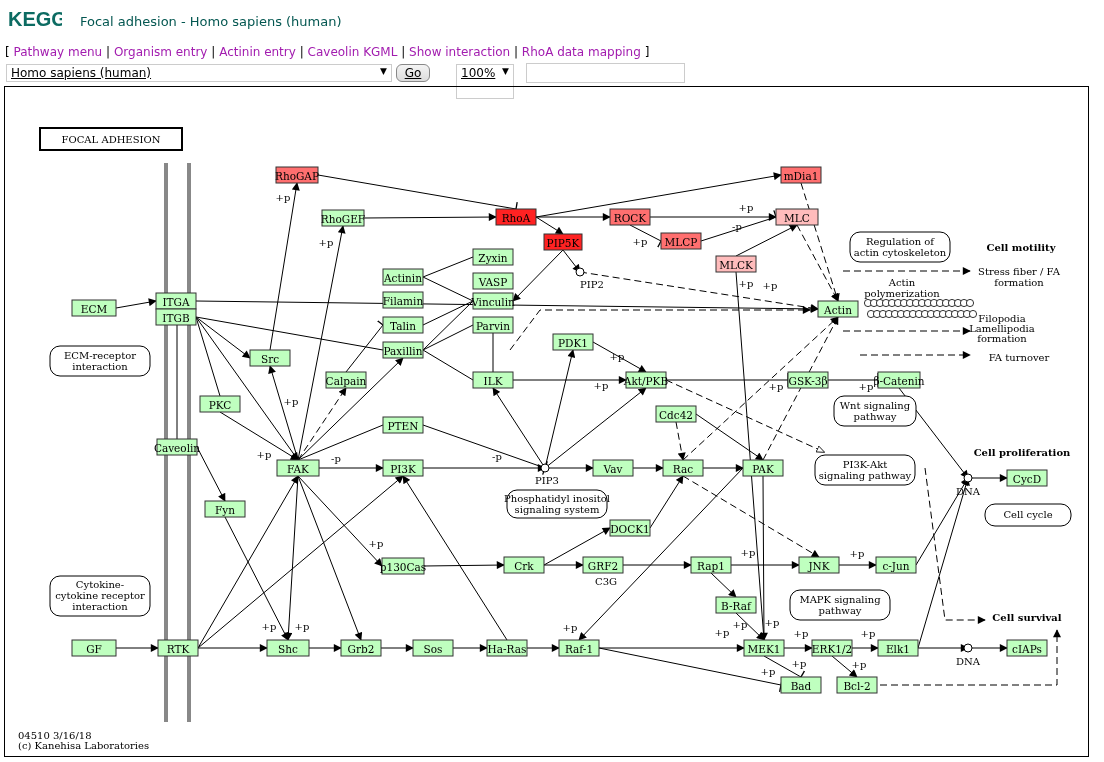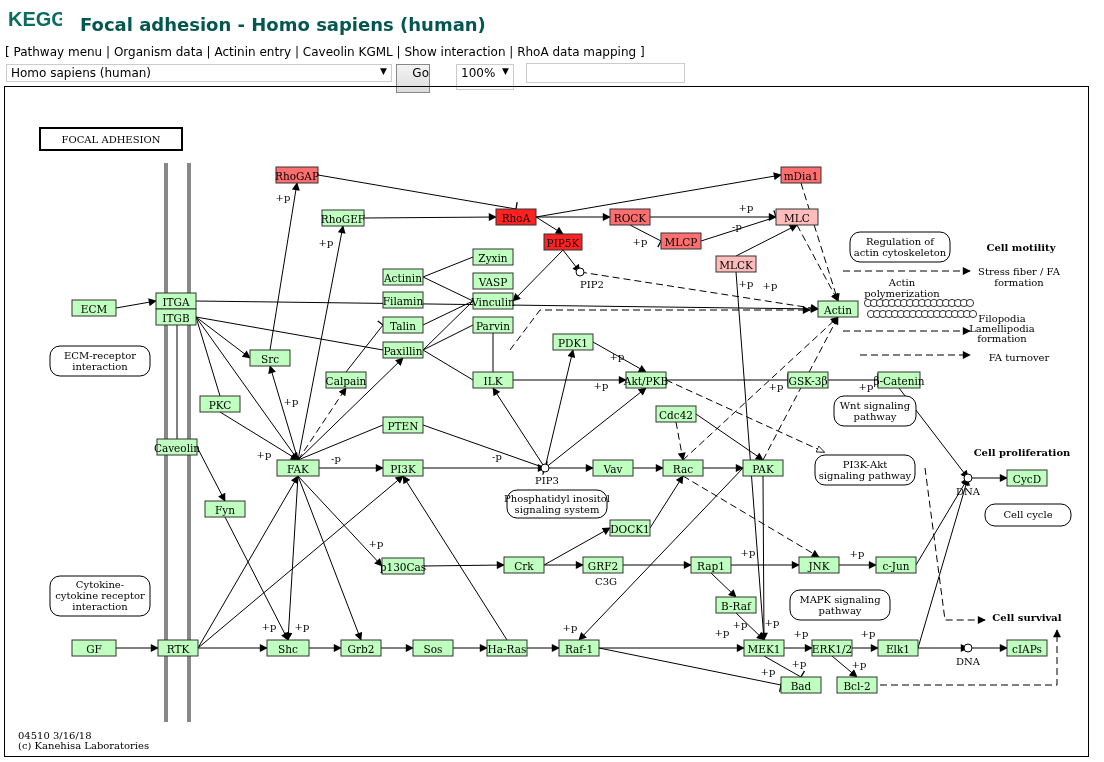--- a/index.html
+++ b/index.html
@@ -1,46 +1,46 @@
 <!DOCTYPE html>
 <html><head>
 <meta charset="utf-8">
 <style>
   html, body { margin:0; padding:0; background:#fff; }
   body { width:1104px; height:762px; position:relative; overflow:hidden; font-family:"DejaVu Sans", sans-serif; }
   #logo { position:absolute; left:6px; top:6px; width:56px; height:36px; }
-  #page-title { position:absolute; left:80px; top:14px; font-size:18px; font-weight:bold; color:#045751;text-align:right; }
+  #page-title { position:absolute; left:80px; top:14px; font-size:13px; font-weight:normal; color:#045751;text-align:right; }
   #navlinks { position:absolute; left:5px; top:45px; font-size:12px; color:#000; white-space:nowrap; }
-  #navlinks a { color:#000000; text-decoration:none; cursor:pointer; }
+  #navlinks a { color:#a21caf; text-decoration:none; cursor:pointer; }
   #navlinks .sep { color:#000; }
-  .ctl { position:absolute; font-size:12px; font-family:"DejaVu Sans", sans-serif; box-sizing:border-box; }
+  .ctl { position:absolute; font-size:12px; font-family:"DejaVu Sans", sans-serif; box-sizing:border-box;text-decoration:underline; }
   #organism-select { left:6px; top:64px; width:386px; height:18px; border:1px solid #ccc; background:#fff; padding:1px 4px; }
   #organism-select .arrow, #zoom-select .arrow { position:absolute; right:4px; top:1px; font-size:9px; }
-  #go-button { left:396px; top:64px; width:34px; height:29px; border:1px solid #888; border-radius:0; background:linear-gradient(#f4f4f4,#dcdcdc); text-align:right; line-height:16px; }
-  #zoom-select { left:456px; top:64px; width:58px; height:26px; border:1px solid #ccc; background:#fff; padding:1px 4px; }
+  #go-button { left:396px; top:64px; width:34px; height:18px; border:1px solid #888; border-radius:6px; background:linear-gradient(#f4f4f4,#dcdcdc); text-align:center; line-height:16px; }
+  #zoom-select { left:456px; top:64px; width:58px; height:35px; border:1px solid #ccc; background:#fff; padding:1px 4px; }
   #search-field { left:526px; top:63px; width:159px; height:20px; border:1px solid #ccc; background:#fff; }
   #map-frame { position:absolute; left:4px; top:86px; width:1085px; height:671px; border:1px solid #000; box-sizing:border-box; }
   #map-svg { position:absolute; left:0; top:0; }
   .node rect { stroke:#333; stroke-width:1; }
   .node text { font-family:"DejaVu Serif", serif; font-size:10.5px; fill:#000; text-anchor:middle; dominant-baseline:central; }
   .lbl { font-family:"DejaVu Serif", serif; font-size:10px; fill:#000; }
   .lblb { font-family:"DejaVu Serif", serif; font-size:10px; fill:#000; font-weight:bold; }
   .ln { stroke:#000; stroke-width:1; fill:none; }
   .dash { stroke:#000; stroke-width:1; fill:none; stroke-dasharray:7,4; }
 </style>
 </head>
 <body>
 
 <svg id="logo" viewBox="0 0 56 36">
   <text x="2" y="20" font-family="Liberation Sans, sans-serif" font-weight="bold" font-size="20" fill="#0c6b62">KEGG</text>
 </svg>
 <div id="page-title">Focal adhesion - Homo sapiens (human)</div>
 
 <div id="navlinks">
-  <span class="sep">[ </span><a>Pathway menu</a><span class="sep"> | </span><a>Organism data</a><span class="sep"> | </span><a>Actinin entry</a><span class="sep"> | </span><a>Caveolin KGML</a><span class="sep"> | </span><a>Show interaction</a><span class="sep"> | </span><a>RhoA data mapping</a><span class="sep"> ]</span>
+  <span class="sep">[ </span><a>Pathway menu</a><span class="sep"> | </span><a>Organism entry</a><span class="sep"> | </span><a>Actinin entry</a><span class="sep"> | </span><a>Caveolin KGML</a><span class="sep"> | </span><a>Show interaction</a><span class="sep"> | </span><a>RhoA data mapping</a><span class="sep"> ]</span>
 </div>
 
 <div id="organism-select" class="ctl">
   <span>Homo sapiens (human)</span>
   <span class="arrow">▼</span>
 </div>
 <div id="go-button" class="ctl">Go</div>
 <div id="zoom-select" class="ctl">
   <span>100%</span>
   <span class="arrow">▼</span>

